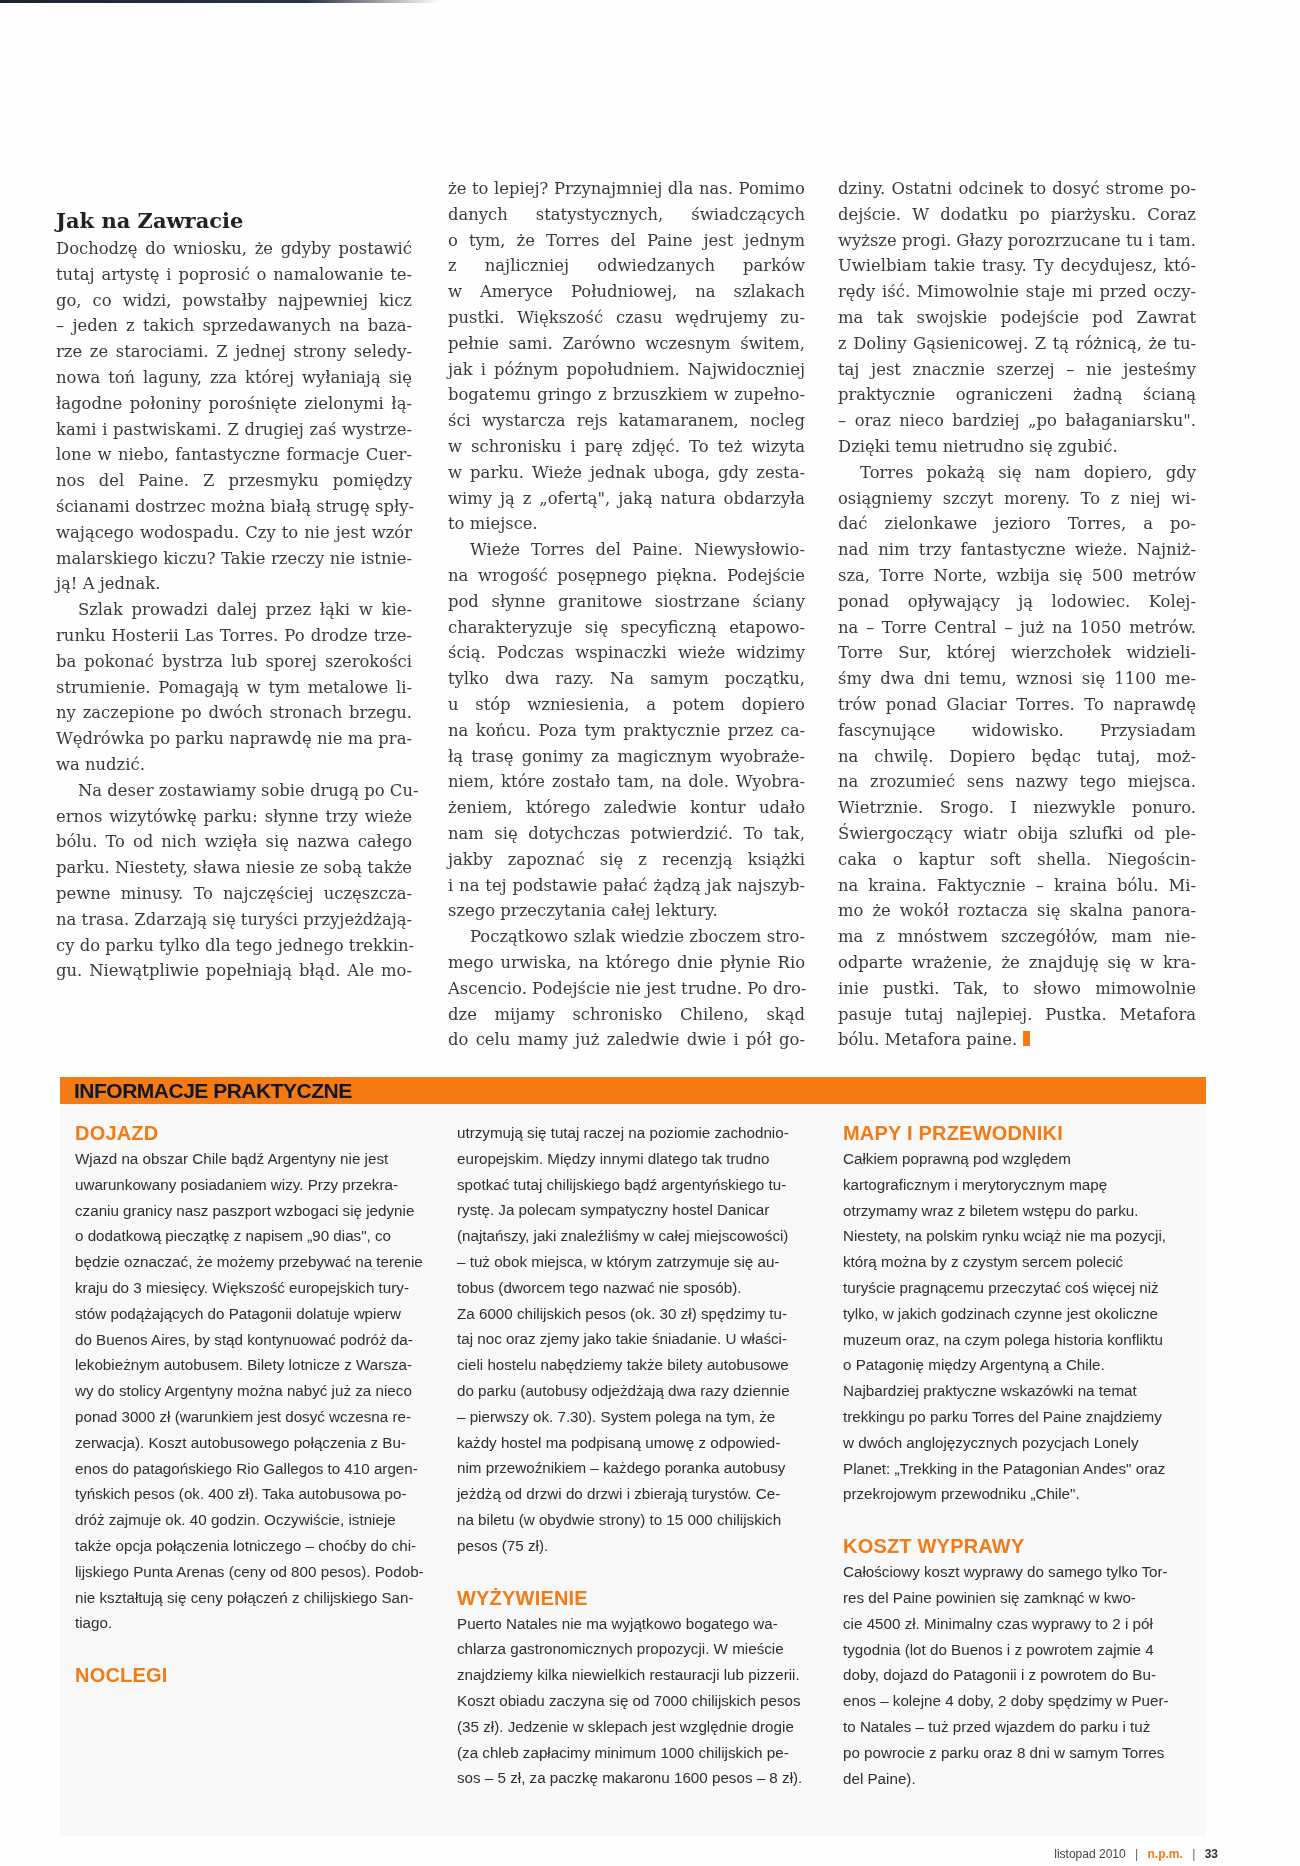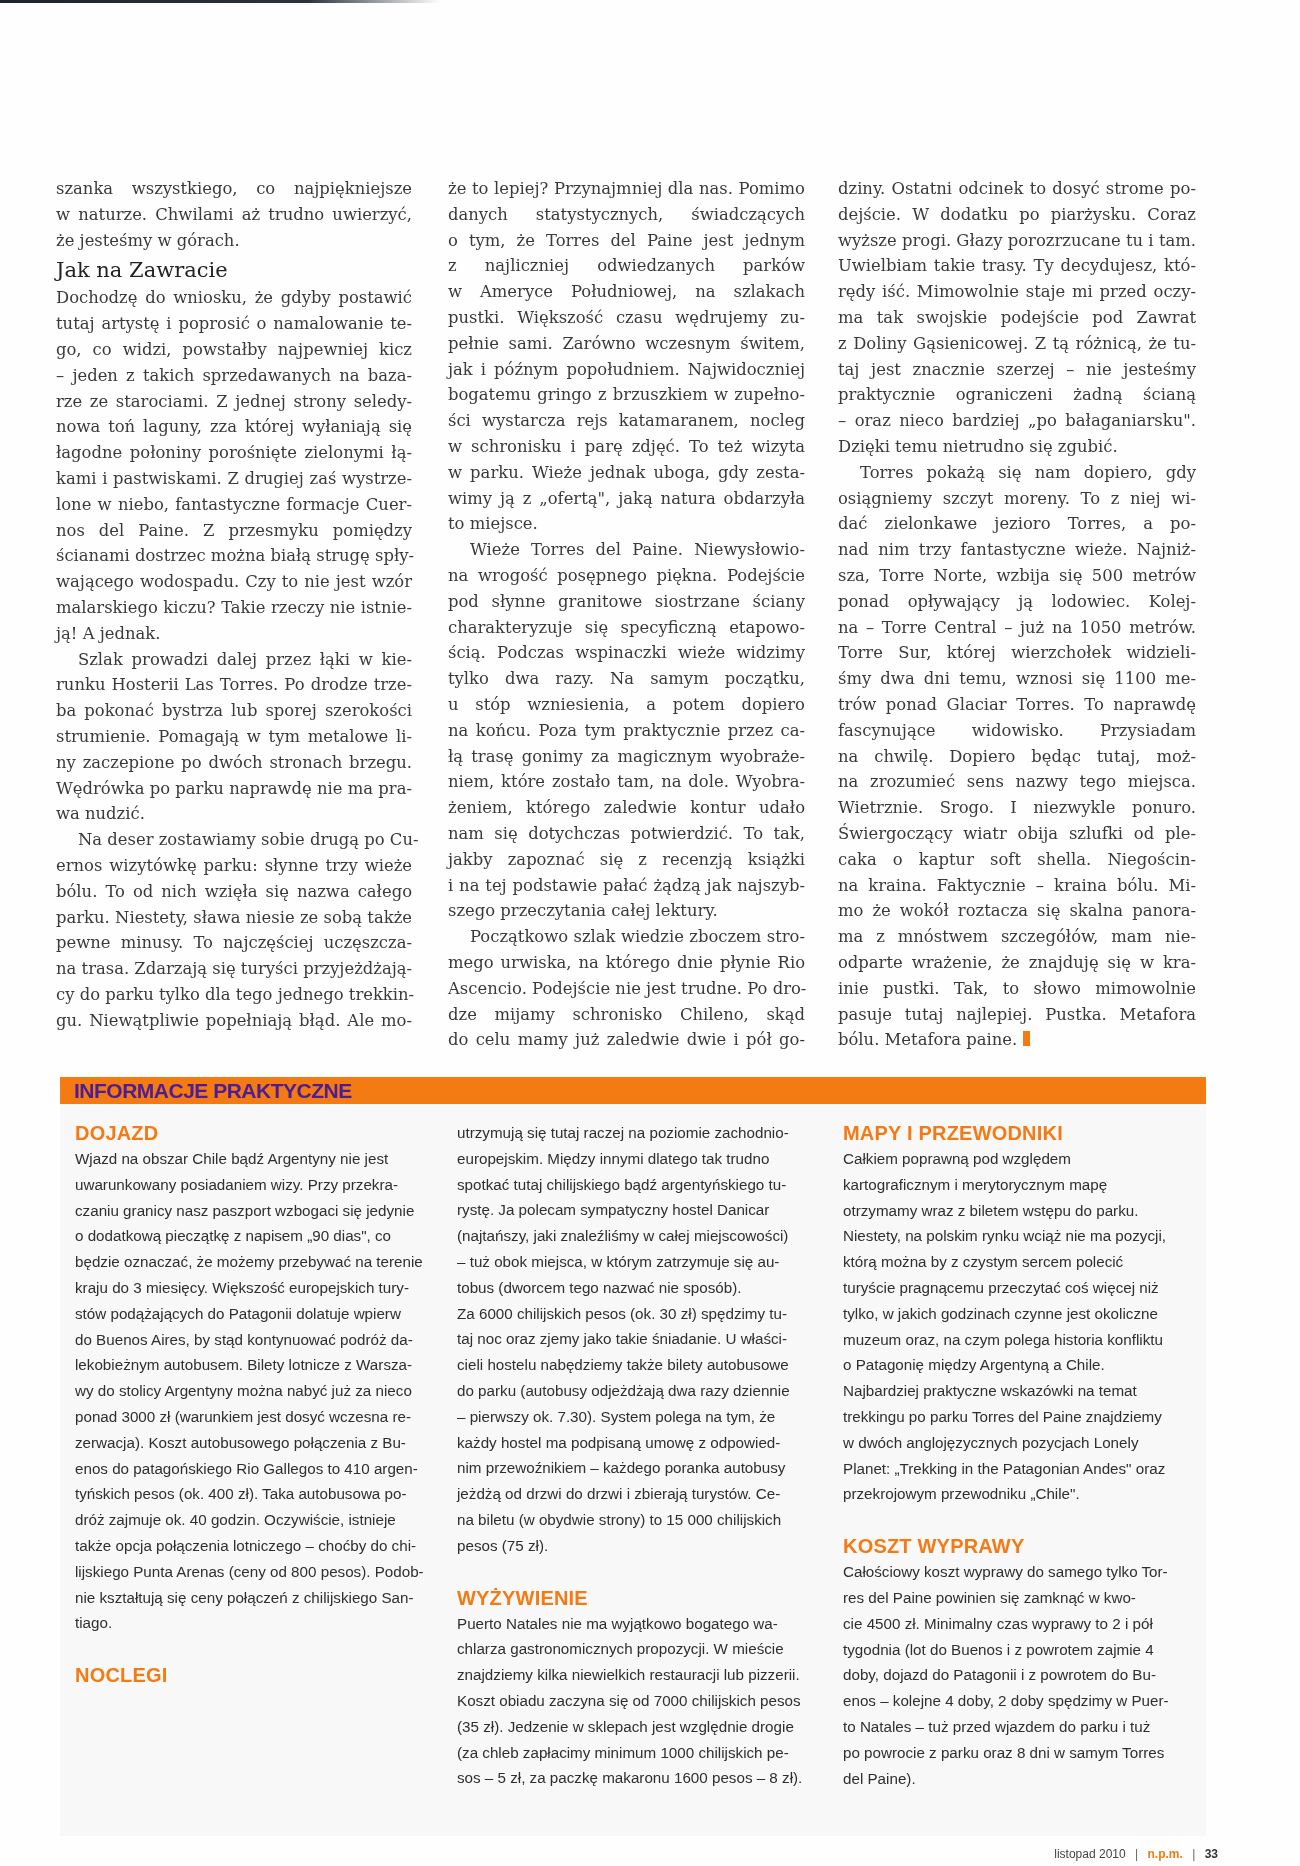--- a/index.html
+++ b/index.html
@@ -16,37 +16,37 @@
     font-family: "DejaVu Serif", "Liberation Serif", serif;
     font-size: 16.4px; line-height: 25.8px; color: #3a3a3a;
   }
   .col-1 { left: 56px; width: 356px; }
   .col-2 { left: 448px; width: 357px; }
   .col-3 { left: 838px; width: 358px; }
   .line { display: block; white-space: nowrap; text-align: justify; text-align-last: justify; }
   .line.last { text-align-last: left; }
   .line.indent { padding-left: 22px; }
   .subhead {
-    display: block; font-family: "DejaVu Serif", serif; font-weight: normal;
-    font-size: 21px; line-height: 26px; color: #222; margin-top: 4px; margin-bottom: 2px;
+    display: block; font-family: "DejaVu Serif", serif; font-weight: bold;
+    font-size: 21px; line-height: 26px; color: #222; margin-top: 32px; margin-bottom: 2px;
   }
   .endmark { display: inline-block; width: 7px; height: 15px; background: #f47a14; vertical-align: -1px; margin-left: 6px; }
 
   .info {
     position: absolute; left: 60px; top: 1077px; width: 1146px; height: 759px;
     background: #f8f8f8;
   }
   .info-bar {
     position: absolute; left: 0; top: 0; width: 1146px; height: 27px;
     background: #f47a14;
   }
   .info-title {
     position: absolute; left: 14px; top: 0; line-height: 27px;
     font-family: "Liberation Sans", "DejaVu Sans", sans-serif; font-weight: bold;
-    font-size: 21px; color: #4c1d95; letter-spacing: -0.5px;
+    font-size: 21px; color: #0f172a; letter-spacing: -0.5px;
   }
   .icol {
     position: absolute; top: 1120px;
     font-family: "Liberation Sans", "DejaVu Sans", sans-serif;
     font-size: 15.2px; line-height: 25.8px; color: #2f2f2f;
   }
   .icol-1 { left: 75px; width: 360px; }
   .icol-2 { left: 457px; width: 360px; }
   .icol-3 { left: 843px; width: 360px; }
   .icol .l { display: block; white-space: nowrap; }
@@ -63,25 +63,20 @@
   .footer .brand { color: #f47a14; font-weight: bold; }
   .footer .sep { color: #666; margin: 0 6px; }
   .footer .num { font-weight: bold; color: #333; }
 </style>
 </head>
 <body>
 
 <div class="top-edge"></div>
 
 <div class="col col-1">
-  <div id="c1-intro">
-      <span class="line">szanka wszystkiego, co najpiękniejsze</span>
-      <span class="line">w naturze. Chwilami aż trudno uwierzyć,</span>
-      <span class="line last">że jesteśmy w górach.</span>
-    </div>
   <span class="subhead">Jak na Zawracie</span>
   <div id="c1-p1">
       <span class="line">Dochodzę do wniosku, że gdyby postawić</span>
       <span class="line">tutaj artystę i poprosić o namalowanie te-</span>
       <span class="line">go, co widzi, powstałby najpewniej kicz</span>
       <span class="line">– jeden z takich sprzedawanych na baza-</span>
       <span class="line">rze ze starociami. Z jednej strony seledy-</span>
       <span class="line">nowa toń laguny, zza której wyłaniają się</span>
       <span class="line">łagodne połoniny porośnięte zielonymi łą-</span>
       <span class="line">kami i pastwiskami. Z drugiej zaś wystrze-</span>

